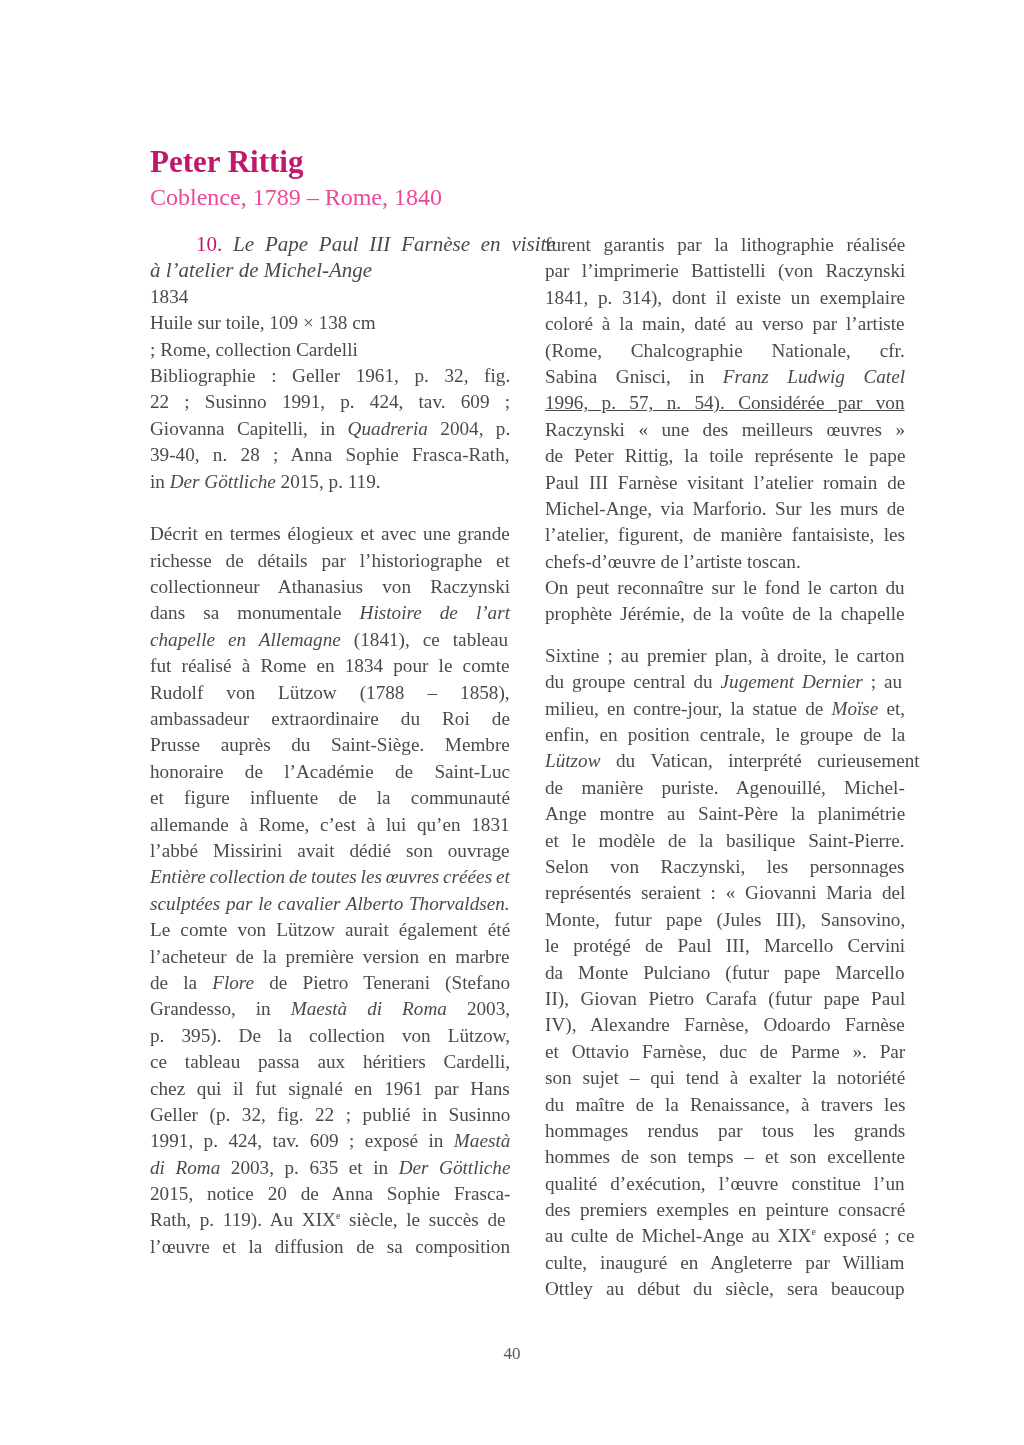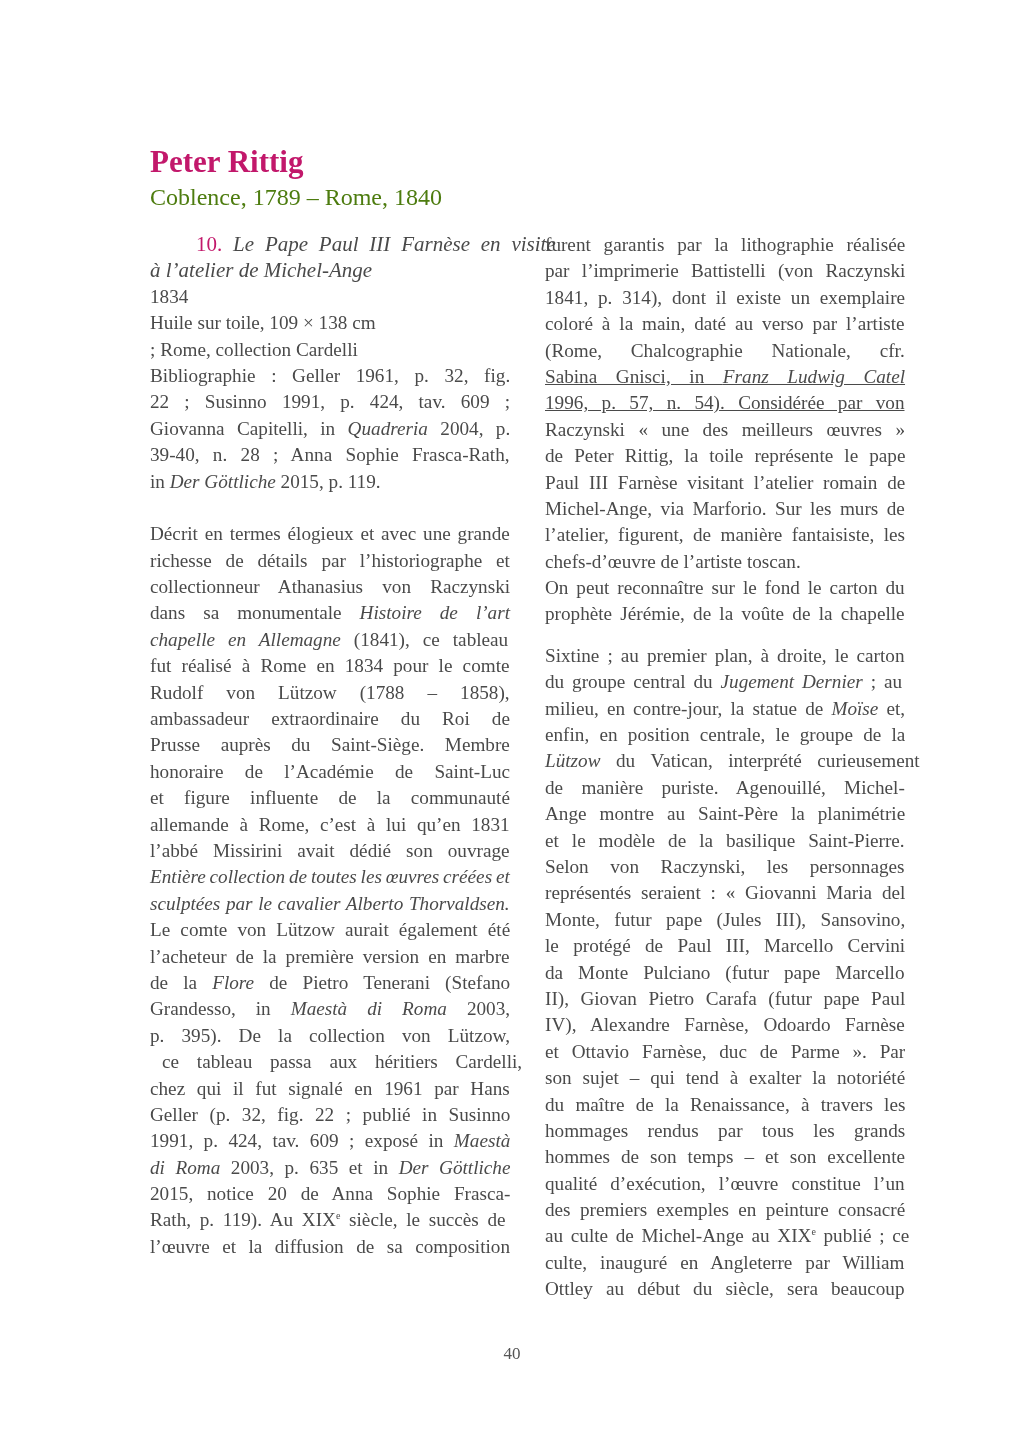--- a/index.html
+++ b/index.html
@@ -8,21 +8,21 @@
     font-family: "Liberation Serif", "DejaVu Serif", serif; color: #4a4a4a;
     overflow: hidden;
   }
   .page { position: absolute; left: 0; top: 0; width: 1024px; height: 1445px; }
   .artist-name {
     position: absolute; left: 150px; top: 143px;
     font-size: 31px; font-weight: bold; color: #c2186b; line-height: 38px; margin: 0;
   }
   .artist-dates {
     position: absolute; left: 150px; top: 182px;
-    font-size: 24px; color: #4d7c0f; line-height: 30px;
+    font-size: 24px; color: #ec4899; line-height: 30px;
   }
   .col {
     position: absolute; top: 231px; width: 360px;
     font-size: 19.2px; line-height: 26.4px; text-align: justify;
   }
   .col-left { left: 150px; }
   .col-right { left: 545px; }
   .line { display: block; text-align: justify; text-align-last: justify; white-space: nowrap; height: 26.4px; }
   .line.last { text-align-last: left; }
   .entry-title { font-size: 21px; line-height: 26.4px; }
@@ -68,37 +68,37 @@
     <div class="line" style="display: block; width: auto; word-spacing: 15.4px; text-align: left; text-align-last: left;">et figure influente de la communauté</div>
     <div class="line" style="display: block; width: auto; word-spacing: 5.85714px; text-align: left; text-align-last: left;">allemande à Rome, c’est à lui qu’en 1831</div>
     <div class="line" style="display: block; width: auto; word-spacing: 10.2px; text-align: left; text-align-last: left;">l’abbé Missirini avait dédié son ouvrage</div>
     <div class="line it" style="display: block; width: auto; word-spacing: -1px; text-align: left; text-align-last: left;">Entière collection de toutes les œuvres créées et</div>
     <div class="line it" style="display: block; width: auto; word-spacing: 0.8px; text-align: left; text-align-last: left;">sculptées par le cavalier Alberto Thorvaldsen.</div>
     <div class="line" style="display: block; width: auto; word-spacing: 5.33333px; text-align: left; text-align-last: left;">Le comte von Lützow aurait également été</div>
     <div class="line" style="display: block; width: auto; word-spacing: 4.16667px; text-align: left; text-align-last: left;">l’acheteur de la première version en marbre</div>
     <div class="line" style="display: block; width: auto; word-spacing: 10.3333px; text-align: left; text-align-last: left;"><span>de la </span><span class="it">Flore</span><span> de Pietro Tenerani (Stefano</span></div>
     <div class="line" style="display: block; width: auto; word-spacing: 15.2px; text-align: left; text-align-last: left;"><span>Grandesso, in </span><span class="it">Maestà di Roma</span><span> 2003,</span></div>
     <div class="line" style="display: block; width: auto; word-spacing: 12.3333px; text-align: left; text-align-last: left;">p. 395). De la collection von Lützow,</div>
-    <div class="line" style="display: block; width: auto; word-spacing: 13px; text-align: right; text-align-last: left; margin-left: 12px;">ce tableau passa aux héritiers Cardelli,</div>
+    <div class="line" style="display: block; width: auto; word-spacing: 13px; text-align: right; text-align-last: left;">ce tableau passa aux héritiers Cardelli,</div>
     <div class="line" style="display: block; width: auto; word-spacing: 6.875px; text-align: left; text-align-last: left;">chez qui il fut signalé en 1961 par Hans</div>
     <div class="line" style="display: block; width: auto; word-spacing: 6.75px; text-align: left; text-align-last: left;">Geller (p. 32, fig. 22 ; publié in Susinno</div>
     <div class="line" style="display: block; width: auto; word-spacing: 5.625px; text-align: left; text-align-last: left;"><span>1991, p. 424, tav. 609 ; exposé in </span><span class="it">Maestà</span></div>
     <div class="line" style="display: block; width: auto; word-spacing: 5.75px; text-align: left; text-align-last: left;"><span class="it">di Roma</span><span> 2003, p. 635 et in </span><span class="it">Der Göttliche</span></div>
     <div class="line" style="display: block; width: auto; word-spacing: 9px; text-align: left; text-align-last: left;">2015, notice 20 de Anna Sophie Frasca-</div>
     <div class="line" style="display: block; width: auto; word-spacing: 3.88889px; text-align: left; text-align-last: left;"><span>Rath,  p. 119). Au XIX</span><sup>e</sup><span> siècle, le succès de</span></div>
     <div class="line" style="display: block; width: auto; word-spacing: 7.66667px; text-align: left; text-align-last: left;">l’œuvre et la diffusion de sa composition</div>
   </div>
 
   <div class="col col-right" style="top:232px;">
     <div class="line" style="display: block; width: auto; word-spacing: 8px; text-align: left; text-align-last: left;">furent garantis par la lithographie réalisée</div>
     <div class="line" style="display: block; width: auto; word-spacing: 7.5px; text-align: left; text-align-last: left;">par l’imprimerie Battistelli (von Raczynski</div>
     <div class="line" style="display: block; width: auto; word-spacing: 5px; text-align: left; text-align-last: left;">1841, p. 314), dont il existe un exemplaire</div>
     <div class="line" style="display: block; width: auto; word-spacing: 4.125px; text-align: left; text-align-last: left;">coloré à la main, daté au verso par l’artiste</div>
     <div class="line" style="display: block; width: auto; word-spacing: 24px; text-align: left; text-align-last: left;">(Rome, Chalcographie Nationale, cfr.</div>
-    <div class="line" style="display: block; width: auto; word-spacing: 13.8px; text-align: center; text-align-last: left; text-decoration: underline;"><span>Sabina Gnisci, in </span><span class="it">Franz Ludwig Catel</span></div>
+    <div class="line" style="display: block; width: auto; word-spacing: 13.8px; text-align: center; text-align-last: left;"><span>Sabina Gnisci, in </span><span class="it">Franz Ludwig Catel</span></div>
     <div class="line" style="display: block; width: auto; word-spacing: 8.57143px; text-align: right; text-align-last: left; text-decoration: underline;">1996, p. 57, n. 54). Considérée par von</div>
     <div class="line" style="display: block; width: auto; word-spacing: 8.66667px; text-align: left; text-align-last: left;">Raczynski « une des meilleurs œuvres »</div>
     <div class="line" style="display: block; width: auto; word-spacing: 6.28571px; text-align: left; text-align-last: left;">de Peter Rittig, la toile représente le pape</div>
     <div class="line" style="display: block; width: auto; word-spacing: 5px; text-align: left; text-align-last: left;">Paul III Farnèse visitant l’atelier romain de</div>
     <div class="line" style="display: block; width: auto; word-spacing: 3.66667px; text-align: left; text-align-last: left;">Michel-Ange, via Marforio. Sur les murs de</div>
     <div class="line" style="display: block; width: auto; word-spacing: 4.6px; text-align: left; text-align-last: left;">l’atelier, figurent, de manière fantaisiste, les</div>
     <div class="line last">chefs-d’œuvre de l’artiste toscan.</div>
     <div class="line" style="display: block; width: auto; word-spacing: 3.125px; text-align: center; text-align-last: left;">On peut reconnaître sur le fond le carton du</div>
     <div class="line" style="display: block; width: auto; word-spacing: 3.42857px; text-align: left; text-align-last: left;">prophète Jérémie, de la voûte de la chapelle</div>
     <div class="line" style="display: block; width: auto; word-spacing: 3.25px; text-align: left; text-align-last: left; margin-top: 15px;">Sixtine ; au premier plan, à droite, le carton</div>
@@ -116,19 +116,19 @@
     <div class="line" style="display: block; width: auto; word-spacing: 10.2px; text-align: left; text-align-last: left;">da Monte Pulciano (futur pape Marcello</div>
     <div class="line" style="display: block; width: auto; word-spacing: 6.66667px; text-align: center; text-align-last: left;">II), Giovan Pietro Carafa (futur pape Paul</div>
     <div class="line" style="display: block; width: auto; word-spacing: 9.75px; text-align: left; text-align-last: left;">IV), Alexandre Farnèse, Odoardo Farnèse</div>
     <div class="line" style="display: block; width: auto; word-spacing: 8px; text-align: left; text-align-last: left;">et Ottavio Farnèse, duc de Parme ». Par</div>
     <div class="line" style="display: block; width: auto; word-spacing: 6.125px; text-align: left; text-align-last: left;">son sujet – qui tend à exalter la notoriété</div>
     <div class="line" style="display: block; width: auto; word-spacing: 6.42857px; text-align: left; text-align-last: left;">du maître de la Renaissance, à travers les</div>
     <div class="line" style="display: block; width: auto; word-spacing: 14.6px; text-align: left; text-align-last: left;">hommages rendus par tous les grands</div>
     <div class="line" style="display: block; width: auto; word-spacing: 6.14286px; text-align: left; text-align-last: left;">hommes de son temps – et son excellente</div>
     <div class="line" style="display: block; width: auto; word-spacing: 8.25px; text-align: left; text-align-last: left;">qualité d’exécution, l’œuvre constitue l’un</div>
     <div class="line" style="display: block; width: auto; word-spacing: 4.6px; text-align: left; text-align-last: left;">des premiers exemples en peinture consacré</div>
-    <div class="line" style="display: block; width: auto; word-spacing: 2.875px; text-align: left; text-align-last: left;"><span>au culte de Michel-Ange au XIX</span><sup>e</sup><span> publié ; ce</span></div>
+    <div class="line" style="display: block; width: auto; word-spacing: 2.875px; text-align: left; text-align-last: left;"><span>au culte de Michel-Ange au XIX</span><sup>e</sup><span> exposé ; ce</span></div>
     <div class="line" style="display: block; width: auto; word-spacing: 8.2px; text-align: left; text-align-last: left;">culte, inauguré en Angleterre par William</div>
     <div class="line" style="display: block; width: auto; word-spacing: 8.33333px; text-align: left; text-align-last: left;">Ottley au début du siècle, sera beaucoup</div>
   </div>
 
   <div class="page-number">40</div>
 </div>
 
 </body></html>

